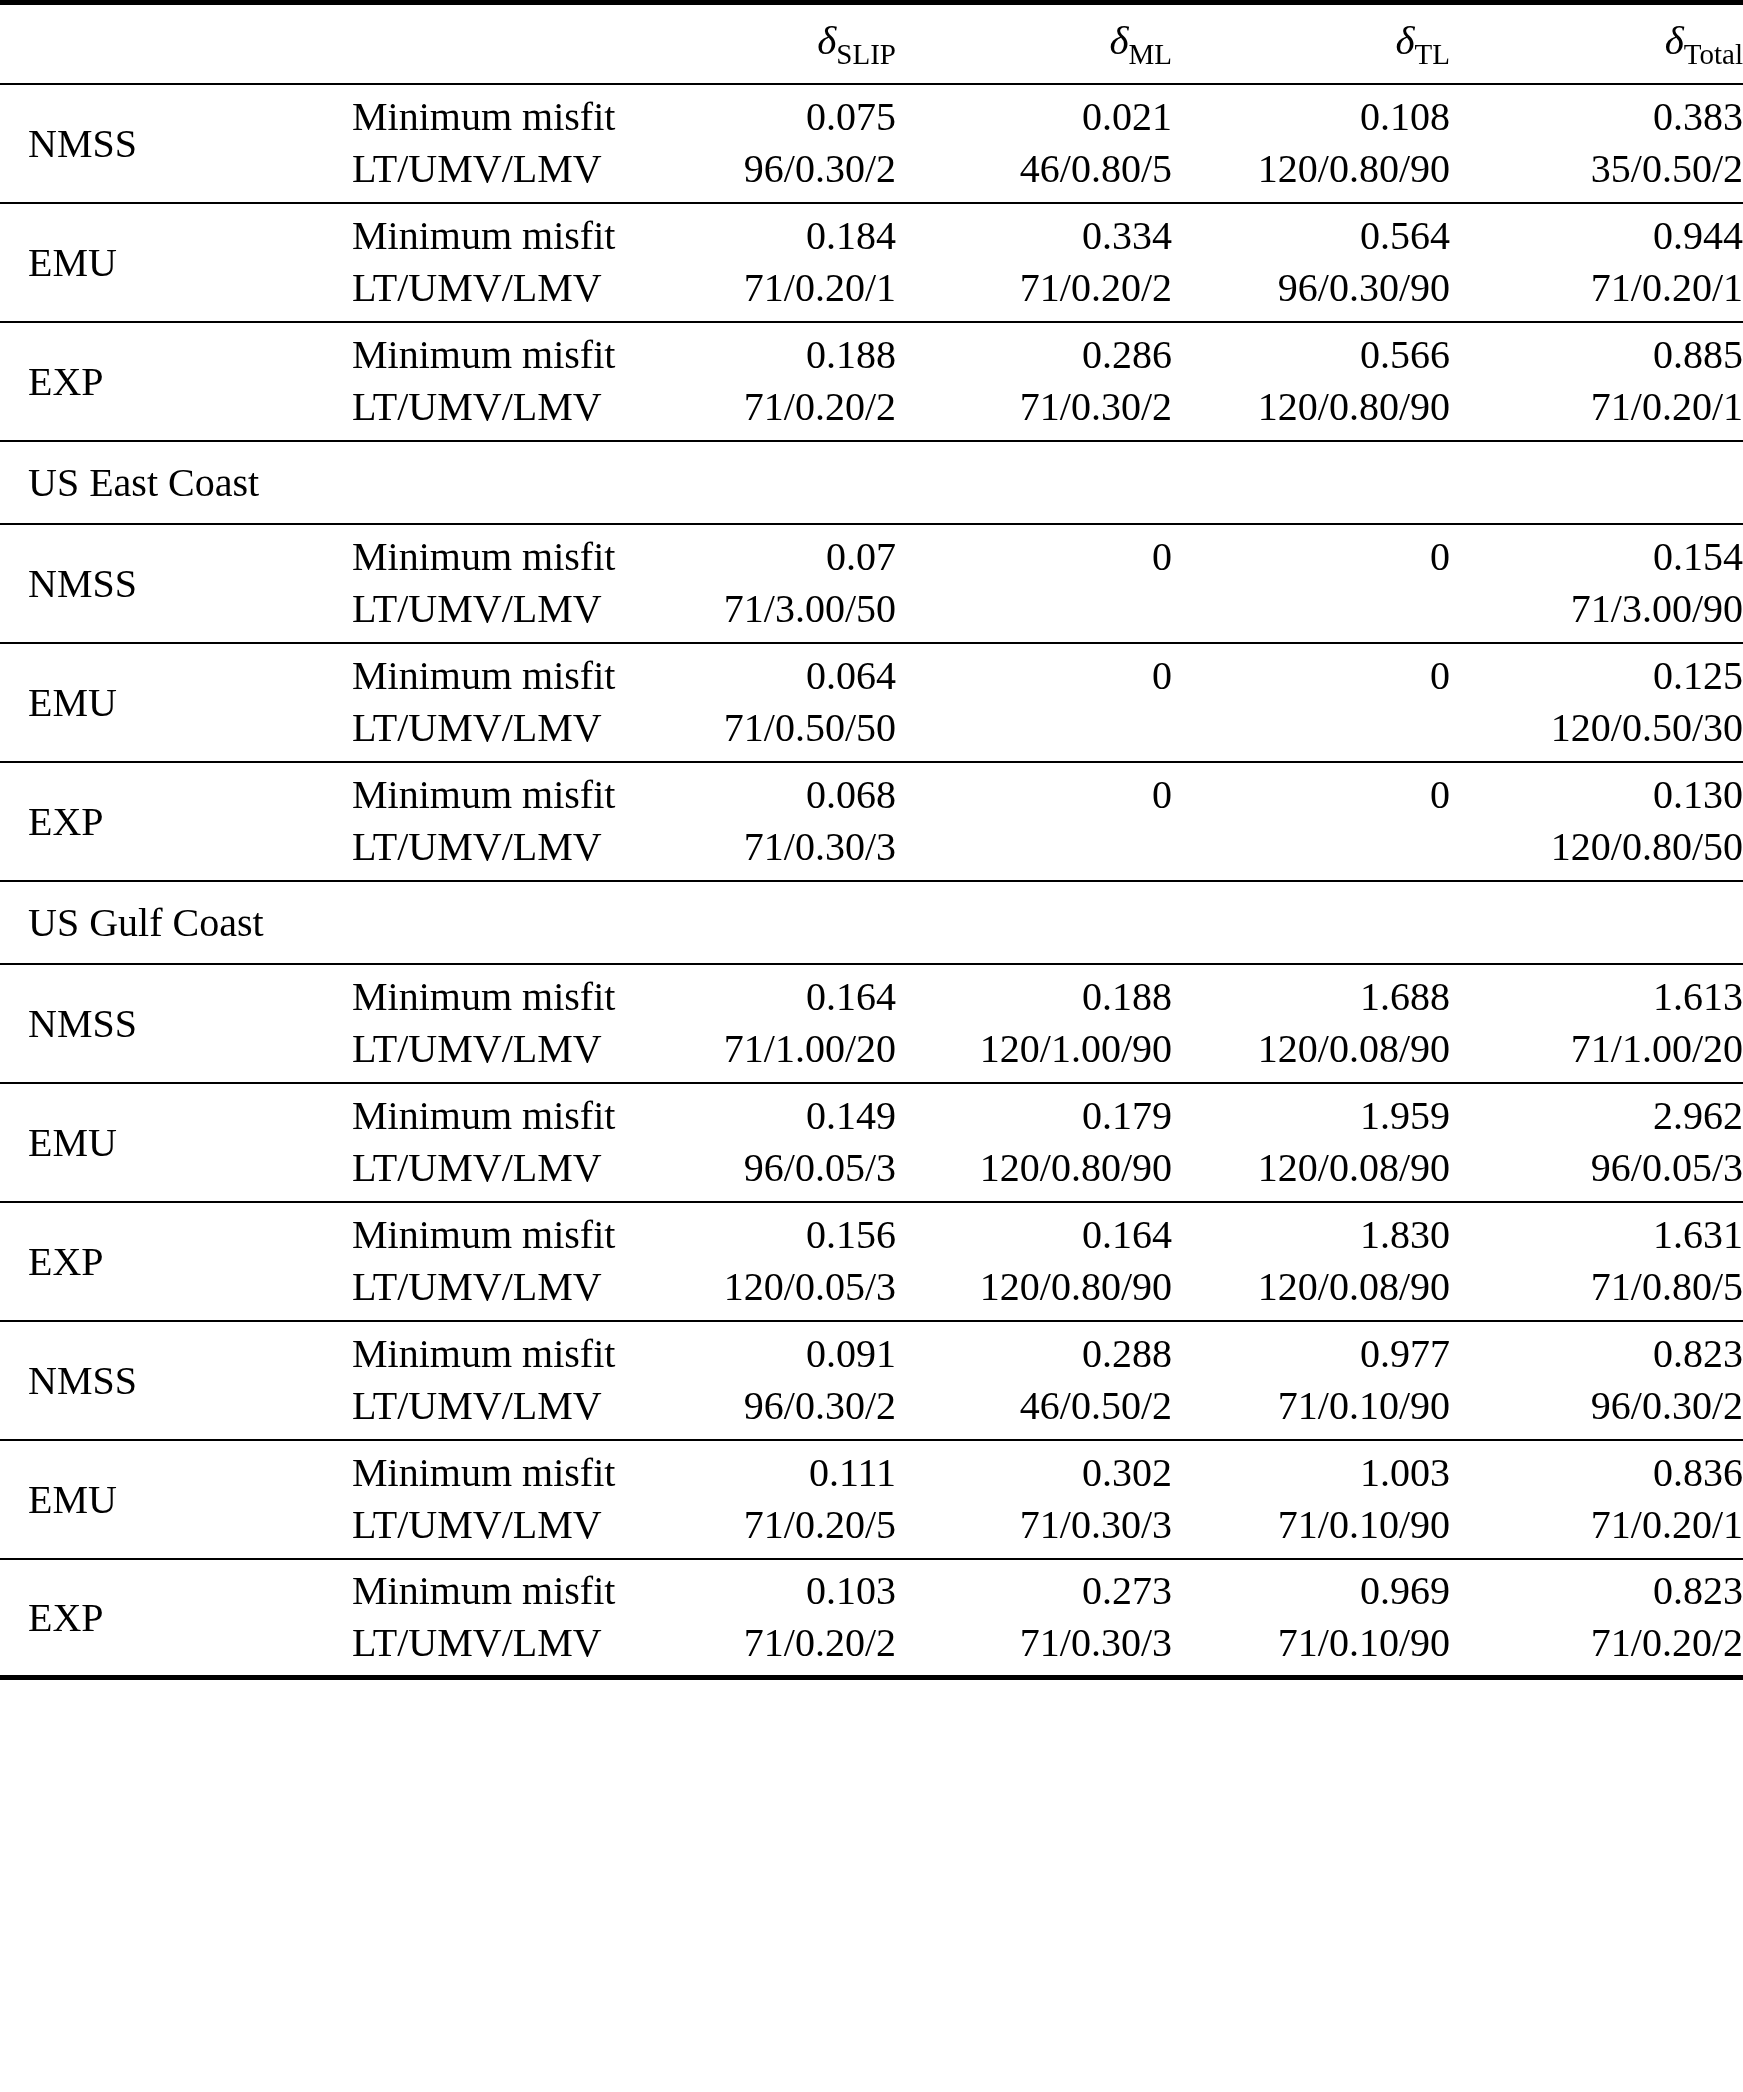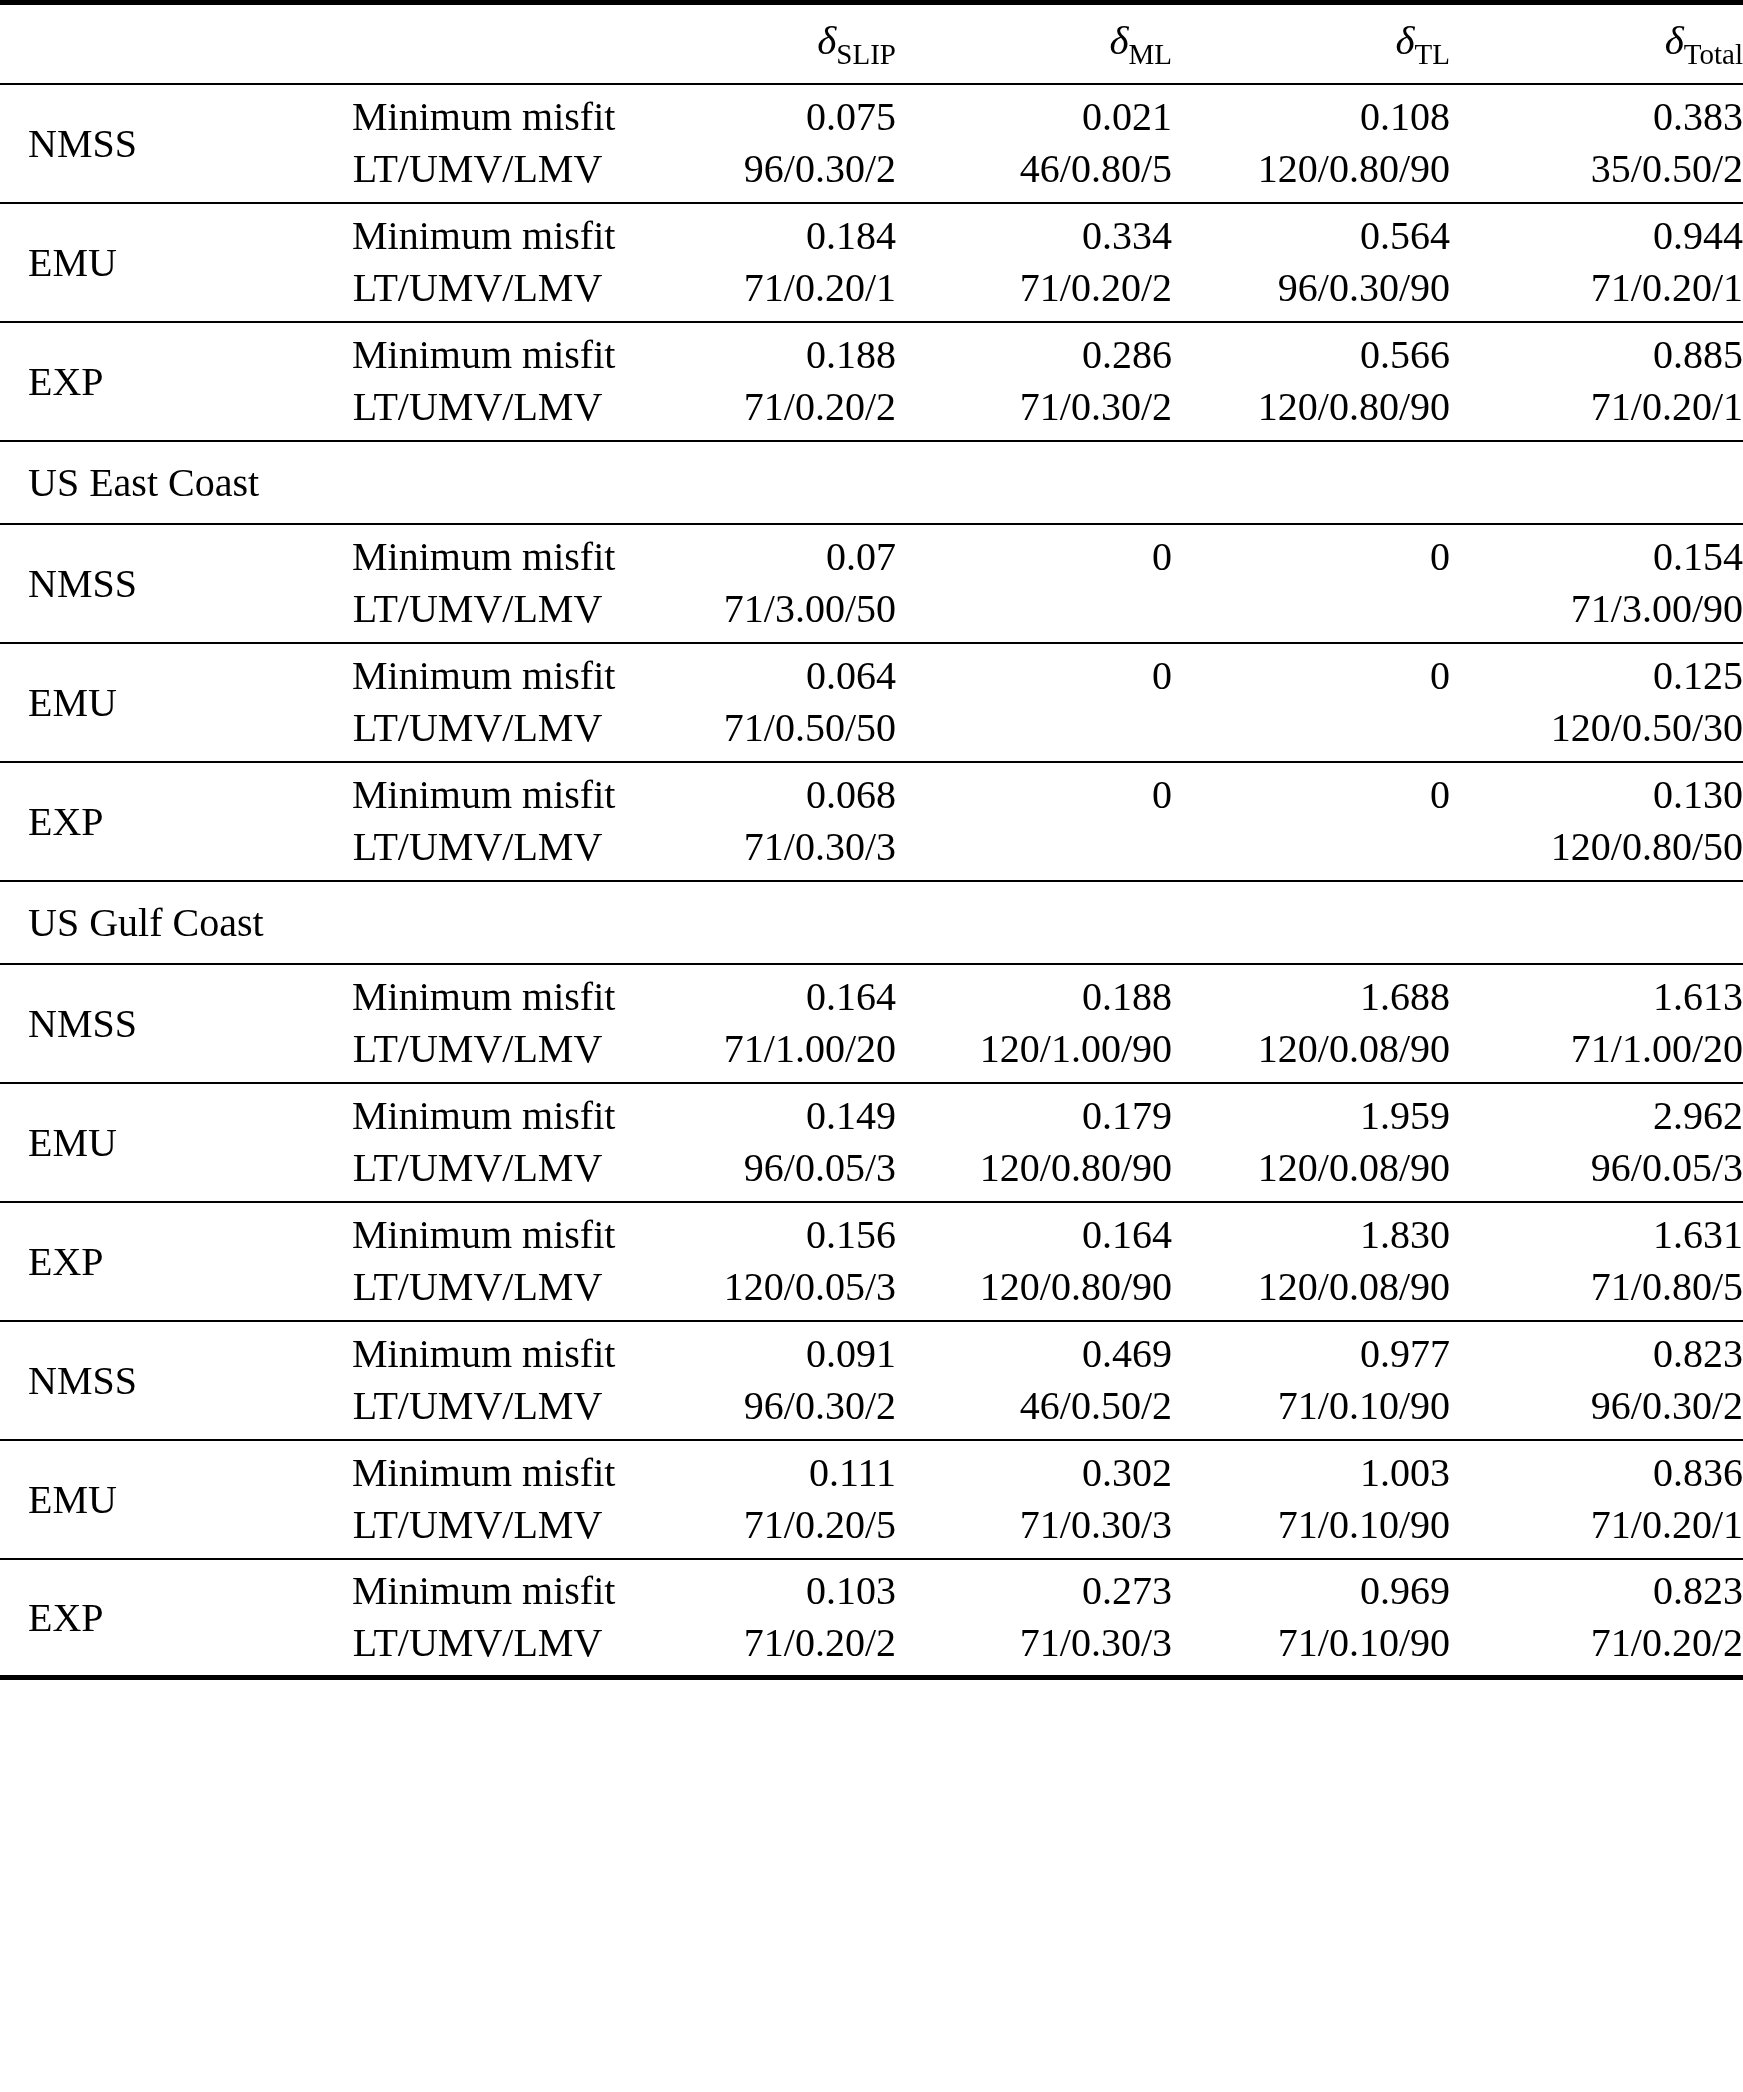--- a/index.html
+++ b/index.html
@@ -39,21 +39,21 @@
   th, td {
     padding: 0;
     vertical-align: middle;
     font-weight: normal;
   }
   td.row-label, td.section-cell {
     text-align: left;
     padding-left: 28px;
   }
   td.metric-cell {
-    text-align: center;
+    text-align: left;
     padding-left: 27px;
   }
   th.num-head, td.num-cell {
     text-align: right;
   }
   th.last-col, td.last-col {
   }
   .line {
     height: 52px;
     line-height: 52px;
@@ -312,21 +312,21 @@
         <td class="row-label">NMSS</td>
         <td class="metric-cell">
           <div class="line">Minimum misfit</div>
           <div class="line">LT/UMV/LMV</div>
         </td>
         <td class="num-cell">
           <div class="line">0.091</div>
           <div class="line">96/0.30/2</div>
         </td>
         <td class="num-cell">
-          <div class="line">0.469</div>
+          <div class="line">0.288</div>
           <div class="line">46/0.50/2</div>
         </td>
         <td class="num-cell">
           <div class="line">0.977</div>
           <div class="line">71/0.10/90</div>
         </td>
         <td class="num-cell last-col">
           <div class="line">0.823</div>
           <div class="line">96/0.30/2</div>
         </td>

